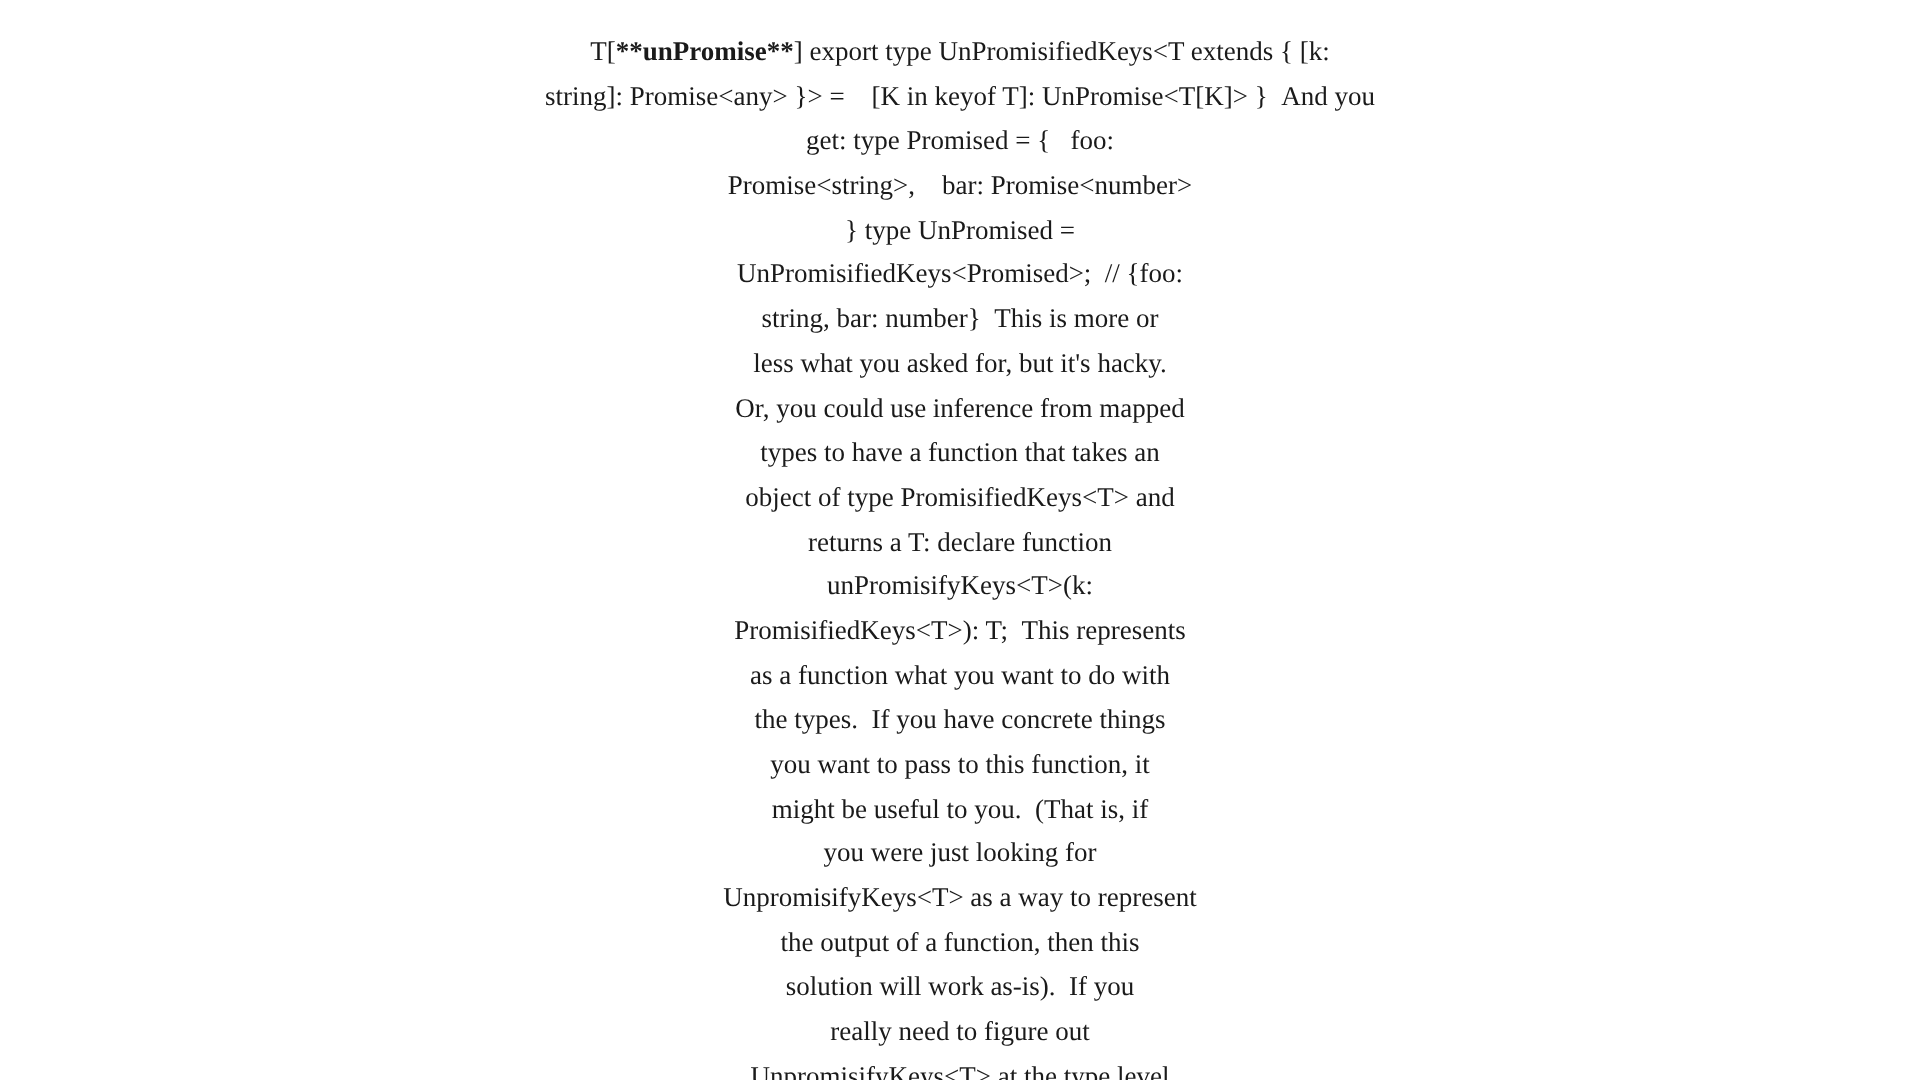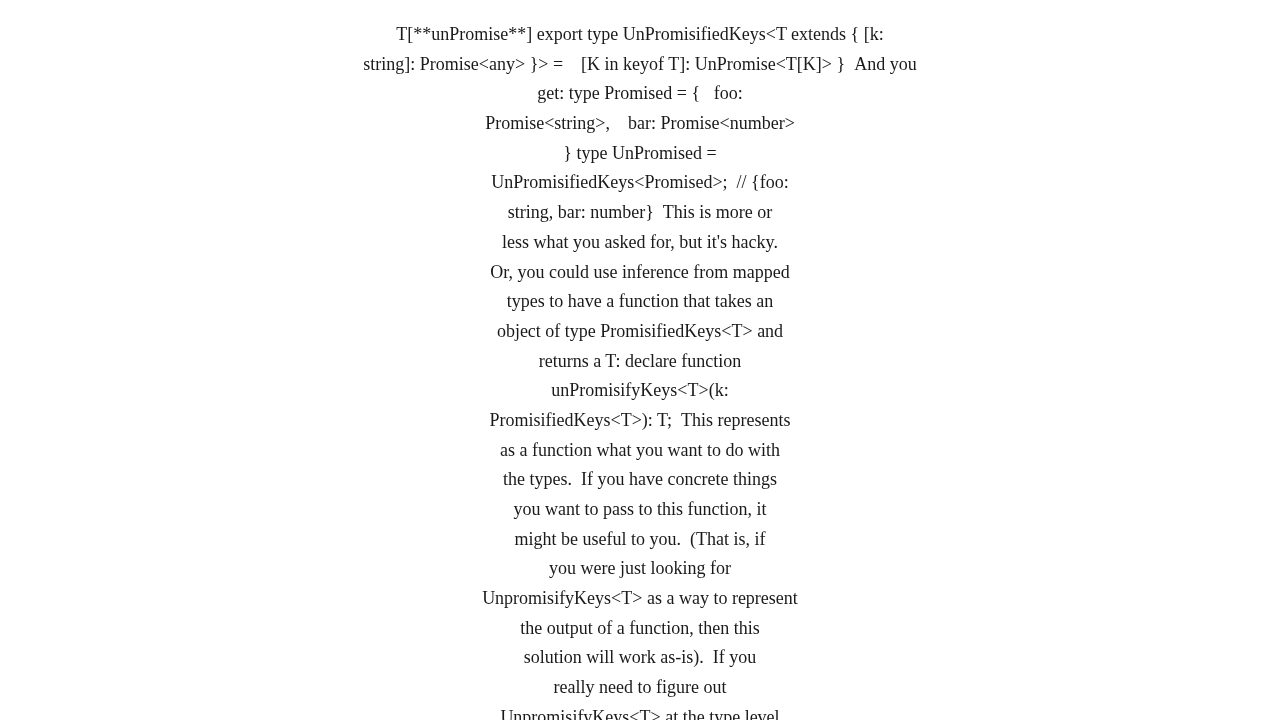--- a/index.html
+++ b/index.html
@@ -30,21 +30,21 @@
       text-align: center;
       word-wrap: break-word;
     }
 
     .text-block p {
       margin-bottom: 0;
       line-height: 1.65;
     }
 
     strong {
-      font-weight: normal;
+      font-weight: bold;
     }
   </style>
 </head>
 <body>
 
 <div class="content-area">
   <div class="text-block">
     <p>
       T[<strong>**unPromise**</strong>] export type
       UnPromisifiedKeys&lt;T extends { [k:<br>

